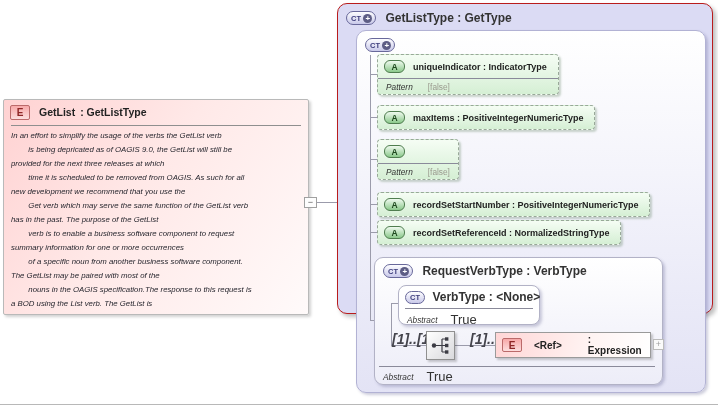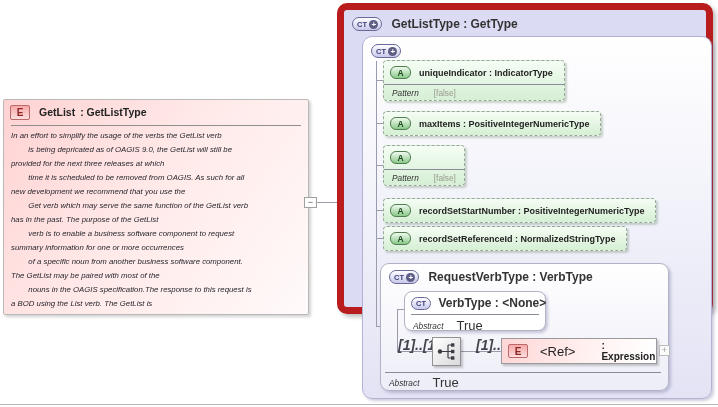--- a/index.html
+++ b/index.html
@@ -39,21 +39,21 @@
     font-size:9px; line-height:8px; text-align:center;
   }
   .hline { position:absolute; height:1px; background:#9b9bab; }
   .vline { position:absolute; width:1px; background:#9b9bab; }
   #conn-main { left:317px; top:202px; width:20px; }
 
   
   .ct-box { position:absolute; border-radius:10px; }
   #ct-outer {
     left:337px; top:3px; width:376px; height:311px;
-    background:#dbdbf4; border:7px solid #b91c1c;
+    background:#dbdbf4; border:1px solid #b91c1c;
     box-shadow:3px 3px 4px rgba(0,0,0,.25);
   }
   #ct-gettype {
     left:18px; top:26px; width:350px; height:363px;
     background:linear-gradient(#ffffff,#e3e3f5);
     border:1px solid #b2b2d4; box-shadow:2px 2px 3px rgba(90,90,140,.3);
   }
   #ct-reqverb {
     left:17px; top:226px; width:289px; height:128px;
     background:linear-gradient(#ffffff,#ededf8);
@@ -118,21 +118,21 @@
     box-shadow:2px 2px 2px rgba(0,0,0,.2);
   }
   #ref-box {
     position:absolute; left:120px; top:74px; width:156px; height:26px;
     background:linear-gradient(100deg,#ffd6d6 0%, #fff3f2 60%, #ffffff 100%);
     border:1px solid #9a9a9a;
     box-shadow:2px 2px 2px rgba(0,0,0,.2);
     display:flex; align-items:center; padding:0 6px; gap:12px;
   }
   #ref-box .e-badge { width:20px; height:14px; line-height:13px; flex:0 0 auto; }
-  .ref-name { font-size:13px; font-weight:normal; color:#222; }
+  .ref-name { font-size:10px; font-weight:bold; color:#222; }
   .ref-type { font-size:10px; font-weight:bold; color:#222; margin-left:14px; }
   #expand-btn {
     position:absolute; left:278px; top:81px; width:11px; height:11px;
     border:1px solid #bbbbbb; background:#fafafa; color:#a0a0a0;
     font-size:9px; line-height:9px; text-align:center;
   }
 </style>
 </head>
 <body>
 

